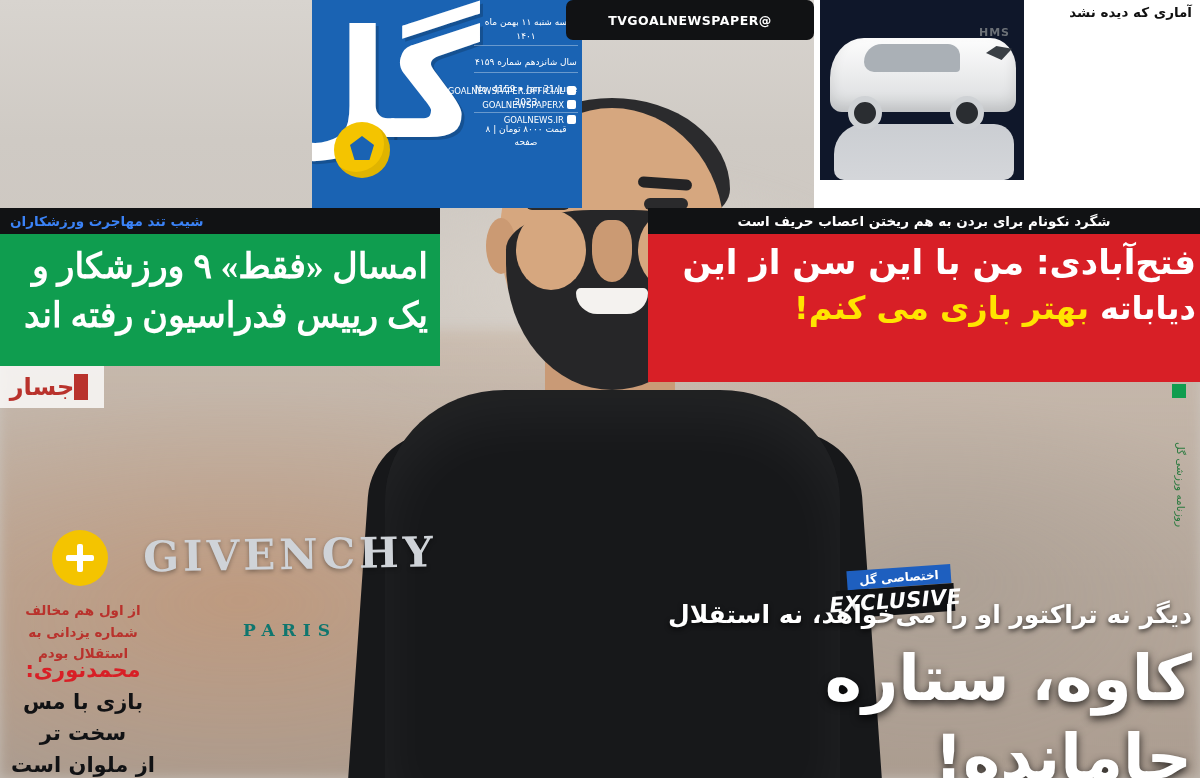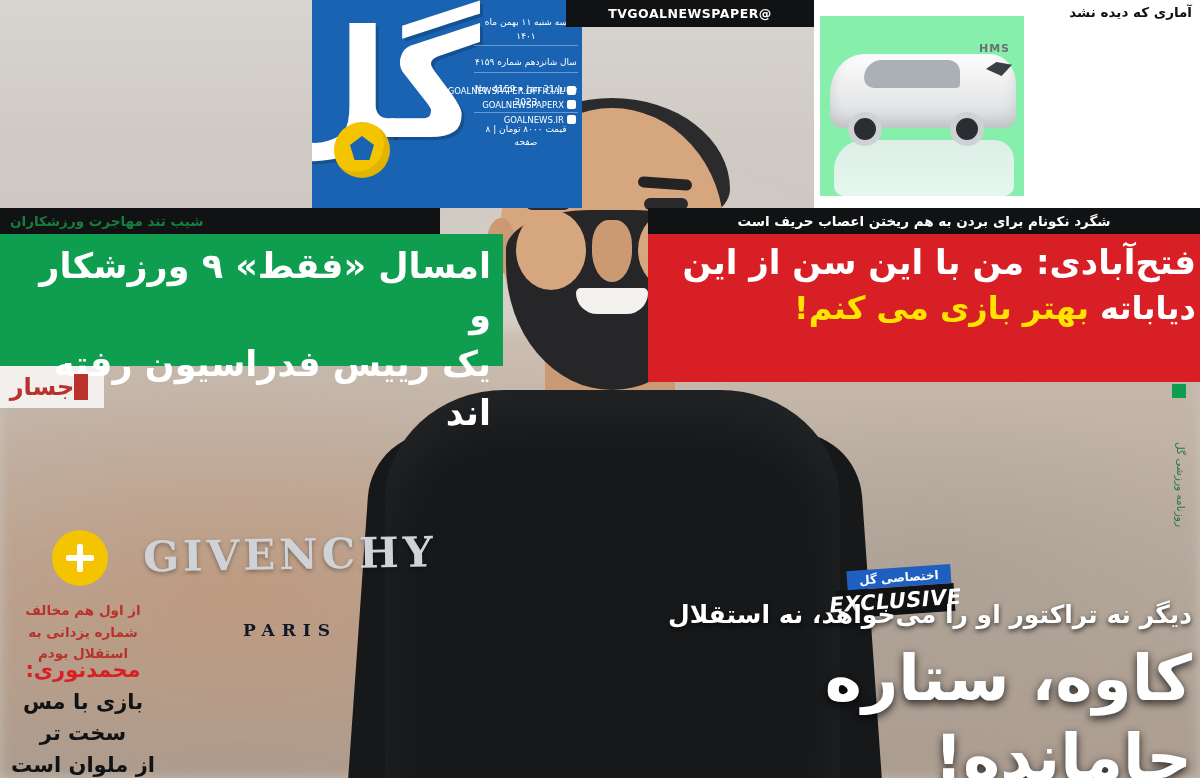--- a/index.html
+++ b/index.html
@@ -75,21 +75,21 @@
   .brand-text {
     position: absolute; left: 120px; top: 530px; width: 340px;
     text-align: center;
     color: #cfd3d8; font-weight: bold; font-size: 42px; letter-spacing: 4px;
     font-family: "DejaVu Serif", "Liberation Serif", serif;
     text-shadow: 0 2px 4px rgba(0,0,0,0.35);
     transform: rotate(-1deg);
   }
   .brand-sub {
     position: absolute; left: 200px; top: 620px; width: 180px; text-align: center;
-    color: #0f172a; font-size: 17px; letter-spacing: 7px; font-weight: bold;
+    color: #0f766e; font-size: 17px; letter-spacing: 7px; font-weight: bold;
     font-family: "DejaVu Serif", "Liberation Serif", serif;
   }
 
   
   .fa { direction: rtl; unicode-bidi: isolate; }
 
   
   .top-left-strip {
     position: absolute; left: 0; top: 0; width: 296px; height: 104px;
     background: #111214; color: #ffffff;
@@ -135,40 +135,40 @@
   .ball {
     position: absolute; left: 14px; top: 116px; width: 56px; height: 56px; border-radius: 50%;
     background: #f4c400;
     box-shadow: inset -6px -6px 0 rgba(0,0,0,0.08);
   }
   .ball::before {
     content: ""; position: absolute; left: 16px; top: 14px; width: 24px; height: 24px;
     background: #1a63b3; clip-path: polygon(50% 0%, 100% 38%, 81% 100%, 19% 100%, 0% 38%);
   }
   .tv-tag {
-    position: absolute; left: 566px; top: 0; width: 248px; height: 27px;
+    position: absolute; left: 566px; top: 0; width: 248px; height: 40px;
     background: #111214; color: #fff; font-size: 12.5px; font-weight: bold;
-    letter-spacing: 0.5px; display: flex; align-items: center; justify-content: center;
+    letter-spacing: 0.5px; display: flex; align-items: center; justify-content: center; border-radius: 7px;
   }
 
   
   .car-box {
     position: absolute; left: 814px; top: 0; width: 386px; height: 208px;
     background: #ffffff; overflow: hidden;
   }
   .car-kicker {
     position: absolute; right: 8px; top: 4px; font-size: 13.5px; font-weight: bold; color: #111;
   }
   .car-head {
     position: absolute; right: 8px; top: 30px; width: 176px;
     color: #0f8b35; font-size: 30px; font-weight: bold; line-height: 1.4; text-align: right;
   }
   .car-img {
-    position: absolute; left: 6px; top: 16px; width: 204px; height: 180px;
-    background: #86efac;
+    position: absolute; left: 6px; top: 0; width: 204px; height: 180px;
+    background: #0f172a;
     text-decoration: underline;
   }
   .car-body {
     position: absolute; left: 10px; top: 38px; width: 186px; height: 74px;
     background: linear-gradient(180deg,#fdfdfd,#d9dbdd);
     border-radius: 34px 26px 12px 12px / 40px 30px 12px 12px;
     box-shadow: inset 0 -8px 14px rgba(0,0,0,0.12);
   }
   .car-glass {
     position: absolute; left: 44px; top: 44px; width: 96px; height: 28px;
@@ -194,26 +194,26 @@
     background: #d81f26; color: #ffffff; padding: 6px 4px 0 12px;
   }
   .red-l1 { font-size: 34px; font-weight: bold; line-height: 1.32; text-align: right; }
   .red-l1 .wht { color: #ffffff; }
   .red-l2 { font-size: 32px; font-weight: bold; line-height: 1.32; text-align: right; margin-top: 2px; }
   .red-l2 .ylw { color: #ffe400; }
 
   
   .green-kicker {
     position: absolute; left: 0; top: 208px; width: 440px; height: 26px;
-    background: #111214; color: #15803d; font-size: 13.5px; font-weight: bold;
+    background: #111214; color: #3b82f6; font-size: 13.5px; font-weight: bold;
     display: flex; align-items: center; justify-content: flex-end; padding-left: 10px; padding-right: 10px;
   }
   .green-box {
-    position: absolute; left: 0; top: 234px; width: 503px; height: 132px;
-    background: #0f9d4f; color: #ffffff; padding: 8px 12px 0 12px;
+    position: absolute; left: 0; top: 234px; width: 440px; height: 132px;
+    background: #0f9d4f; color: #ffffff; padding: 8px 12px 0 12px; font-family: Liberation Serif, serif;
   }
   .green-l1 { font-size: 35px; font-weight: bold; line-height: 1.4; text-align: right; }
   .green-l2 { font-size: 35px; font-weight: bold; line-height: 1.4; text-align: right; }
 
   
   .jasaar {
     position: absolute; left: 0; top: 366px; width: 104px; height: 42px;
     background: rgba(255,255,255,0.78);
     color: #b9322c; font-size: 24px; font-weight: bold;
     display: flex; align-items: center; justify-content: center; letter-spacing: 2px;

